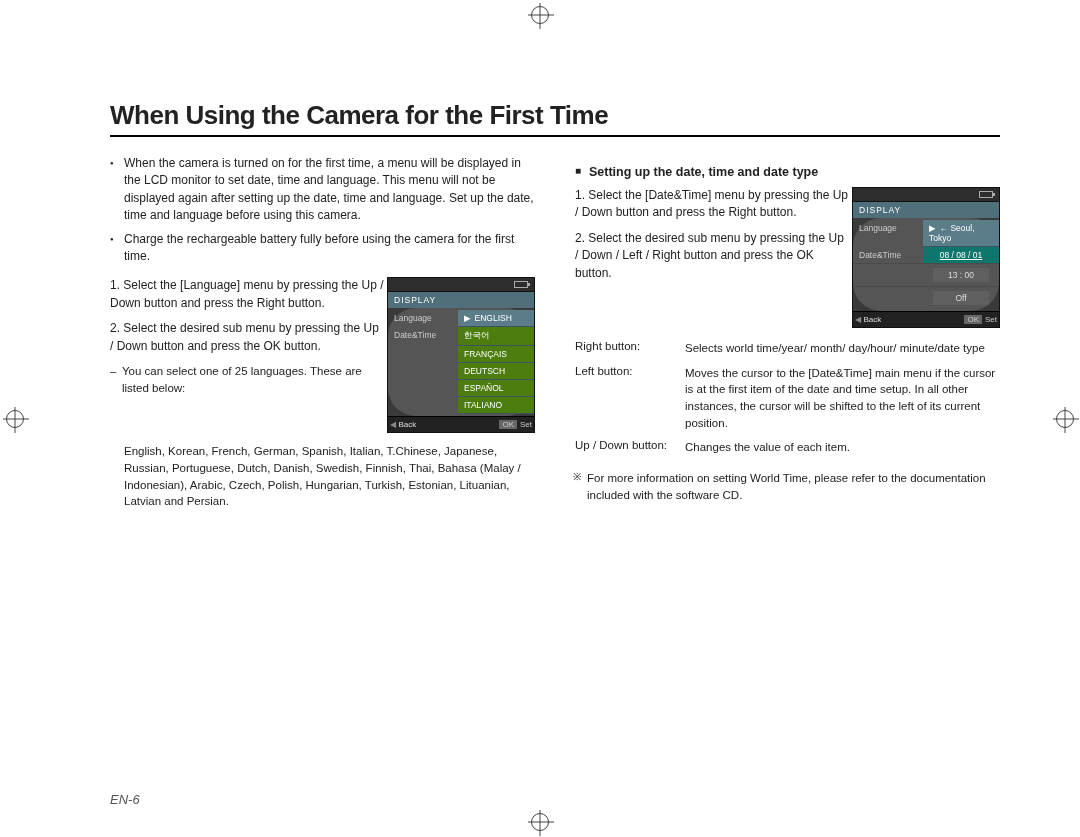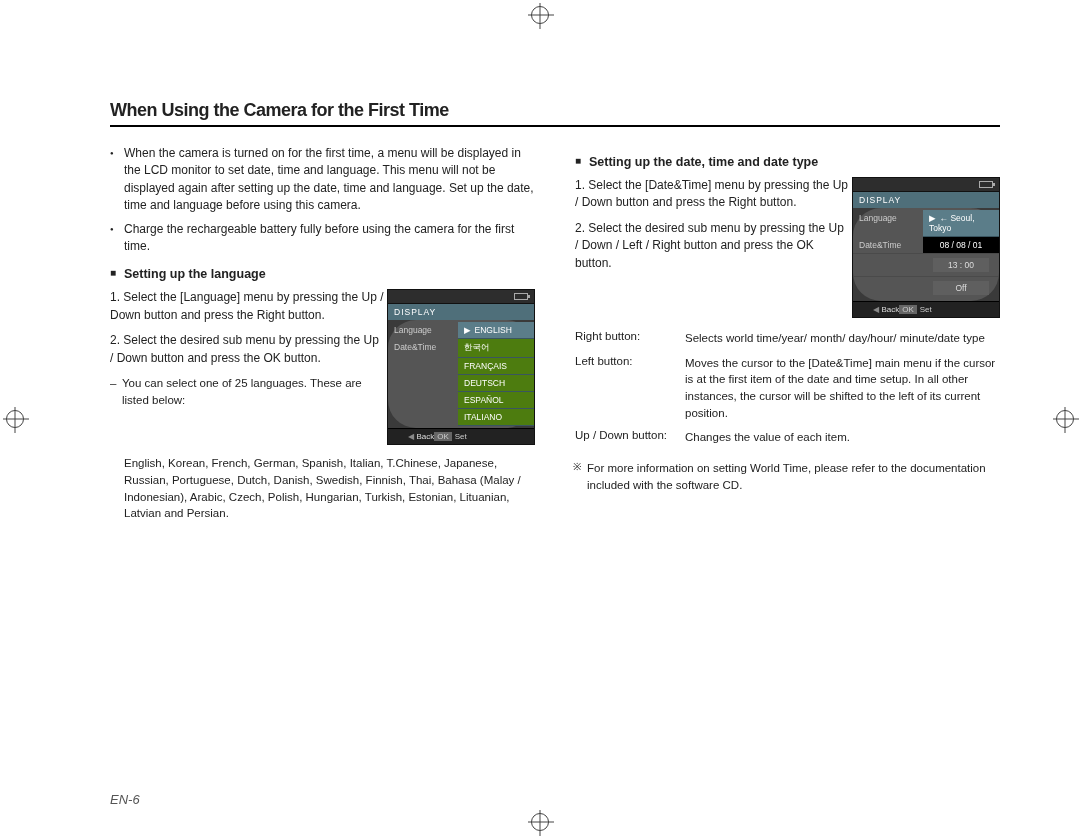--- a/index.html
+++ b/index.html
@@ -30,21 +30,21 @@
   .regmark::after  { top:50%; left:-4px; height:1px; width:26px; transform:translateY(-50%);}
   .reg-top   { top:6px; left:50%; transform:translateX(-50%);}
   .reg-bot   { bottom:6px; left:50%; transform:translateX(-50%);}
   .reg-left  { top:50%; left:6px; transform:translateY(-50%);}
   .reg-right { top:50%; right:6px; transform:translateY(-50%);}
   .hrule {
     position:absolute; left:30px; top:40px; width:1020px; height:0;
   }
 
   h1 {
-    font-size: 18px;
+    font-size: 26px;
     font-weight: bold;
     border-bottom: 2px solid #000;
     padding-bottom: 4px;
     margin-bottom: 18px;
     letter-spacing: -0.5px;
   }
   .cols { display:flex; gap:40px; }
   .col  { flex:1 1 50%; }
   ul.bullets { list-style:none; padding:0; margin:0 0 12px 0;}
   ul.bullets li {
@@ -84,21 +84,21 @@
   .lcd-batt::after{content:"";position:absolute;right:-3px;top:1px;width:2px;height:3px;background:#aaa;}
   .lcd-title { background:#4f6f7a; color:#fff; padding:3px 6px; letter-spacing:1px; font-size:8.5px;}
   .lcd-body  { background:#555; min-height:72px; padding:2px 0;border-radius:28px;}
   .lcd-row   { display:flex; align-items:stretch; font-size:8.5px;}
   .lcd-left  { width:70px; padding:3px 6px; color:#ccc;}
   .lcd-right { flex:1; background:#4d7c0f; padding:3px 6px; color:#fff; border-bottom:1px solid #3a5560;}
   .lcd-right.sel { background:#5b7d89;}
   .lcd-right .arrow { color:#fff; margin-right:4px;}
   .lcd-row-plain { padding:3px 6px 3px 76px; color:#ddd; font-size:8.5px; text-align:center; border-top:1px solid #4a4a4a;}
   .lcd-row-plain span { display:block; background:#5f5f5f; margin:1px 4px; padding:2px 0;}
-  .lcd-foot { background:#222; display:flex; padding:3px 20px; font-size:8px; border-top:1px solid #000;}
+  .lcd-foot { background:#222; display:flex; justify-content:space-between; padding:3px 2px; font-size:8px; border-top:1px solid #000;}
   .lcd-foot .l::before { content:"◀ "; color:#888;}
   .lcd-foot .r { color:#ccc;}
   .lcd-foot .r b { background:#666; padding:0 3px; margin-right:3px; font-weight:normal;}
 
   .page-num { position:absolute; left:110px; bottom:30px; font-size:13px; color:#555; font-style:italic;}
 </style>
 </head>
 <body>
 
 <div class="regmark reg-top"></div>
@@ -111,21 +111,20 @@
   <h1>When Using the Camera for the First Time</h1>
 
   <div class="cols">
 
     <div class="col">
       <ul class="bullets">
         <li>When the camera is turned on for the first time, a menu will be displayed in the LCD monitor to set date, time and language. This menu will not be displayed again after setting up the date, time and language. Set up the date, time and language before using this camera.</li>
         <li>Charge the rechargeable battery fully before using the camera for the first time.</li>
       </ul>
 
-      <h2 class="sub">Setting up the language</h2>
 
       <div class="step-block">
         <div class="step-text">
           <p><span class="num">1. </span><span>Select the [Language] menu by pressing the Up / Down button and press the Right button.</span></p>
           <p><span class="num">2. </span><span>Select the desired sub menu by pressing the Up / Down button and press the OK button.</span></p>
           <p class="note">You can select one of 25 languages. These are listed below:</p>
         </div>
 
         <div class="lcd">
           <div class="lcd-top">
@@ -182,21 +181,21 @@
               <div class="lcd-batt"></div>
             </div>
           <div class="lcd-title">DISPLAY</div>
           <div class="lcd-body">
             <div class="lcd-row">
               <div class="lcd-left">Language</div>
               <div class="lcd-right sel"><span class="arrow">▶</span><span>← Seoul, Tokyo</span></div>
             </div>
             <div class="lcd-row">
               <div class="lcd-left">Date&amp;Time</div>
-              <div class="lcd-right" style="background:#000000;border:none;text-align:center;"><span>08 / 08 / 01</span></div>
+              <div class="lcd-right" style="background:#0f766e;border:none;text-align:center;text-decoration:underline;"><span>08 / 08 / 01</span></div>
             </div>
             <div class="lcd-row-plain">
                 <span>13 : 00</span>
               </div>
             <div class="lcd-row-plain">
                 <span>Off</span>
               </div>
           </div>
           <div class="lcd-foot">
             <span class="l">Back</span>

